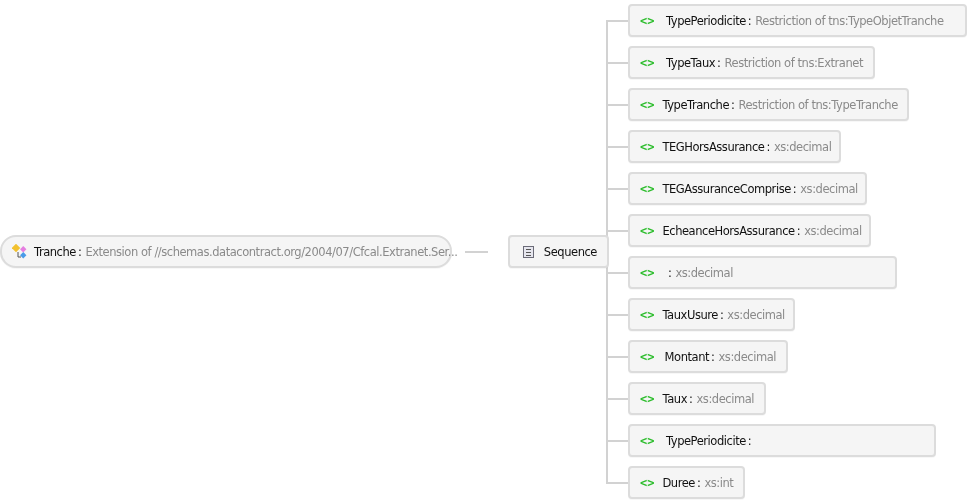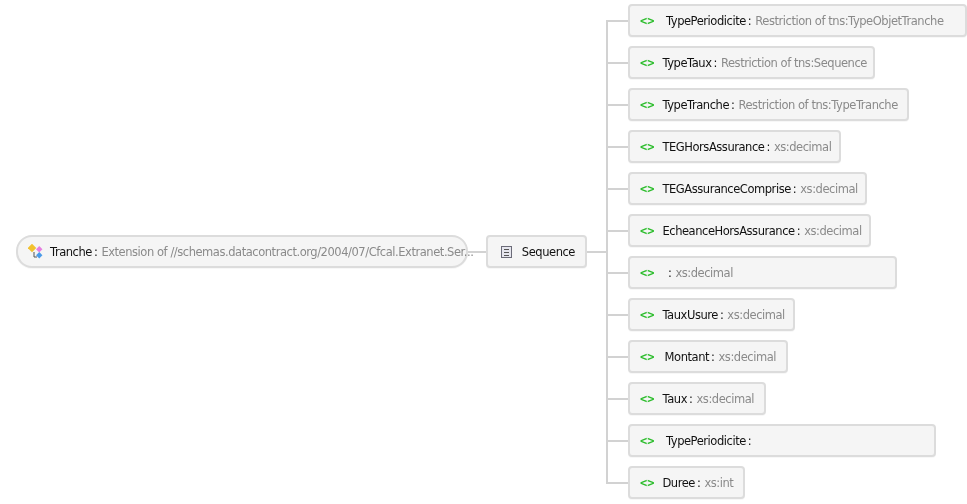--- a/index.html
+++ b/index.html
@@ -53,55 +53,55 @@
     <div class="line" style="left: 606px; top: 188px; width: 23px; height: 2px;"></div>
     <div class="line" style="left: 606px; top: 230px; width: 23px; height: 2px;"></div>
     <div class="line" style="left: 606px; top: 272px; width: 23px; height: 2px;"></div>
     <div class="line" style="left: 606px; top: 314px; width: 23px; height: 2px;"></div>
     <div class="line" style="left: 606px; top: 356px; width: 23px; height: 2px;"></div>
     <div class="line" style="left: 606px; top: 398px; width: 23px; height: 2px;"></div>
     <div class="line" style="left: 606px; top: 440px; width: 23px; height: 2px;"></div>
     <div class="line" style="left: 606px; top: 482px; width: 23px; height: 2px;"></div>
   </div>
 
-<div class="node" style="left:16px; top:235px; width:452px;border-radius:16px;">
+<div class="node" style="left:0px; top:235px; width:452px;border-radius:16px;">
   <span class="ext-icon">
     <svg width="16" height="16" viewBox="0 0 16 16">
       <rect x="1" y="1" width="6" height="6" transform="rotate(45 4 4)" fill="#f2c12e"></rect>
       <rect x="9" y="3" width="4.5" height="4.5" transform="rotate(45 11.25 5.25)" fill="#e57ee0"></rect>
       <rect x="9" y="9" width="4.5" height="4.5" transform="rotate(45 11.25 11.25)" fill="#4a9be8"></rect>
       <path d="M6 8 V13 H9" stroke="#555" stroke-width="1" fill="none"></path>
     </svg>
   </span>
   <span class="name">Tranche</span>
   <span class="sep">:</span>
   <span class="type">Extension of  //schemas.datacontract.org/2004/07/Cfcal.Extranet.Ser...</span>
 </div>
 
-<div class="node" style="left:486px; top:235px; width:101px; padding-left:13px;">
+<div class="node" style="left:508px; top:235px; width:101px; padding-left:13px;">
   <span class="seq-icon">
     <i style="top:2px"></i>
       <i style="top:5px"></i>
       <i style="top:8px"></i>
   </span>
   <span class="name">Sequence</span>
 </div>
 
 <div id="elements">
     <div class="node" style="left: 628px; top: 4px; width: 339px;">
       <span class="chev">&lt;&gt;</span>
       <span class="name">TypePeriodicite</span>
       <span class="sep">:</span>
       <span class="type">Restriction of tns:TypeObjetTranche</span>
     </div>
     <div class="node" style="left: 628px; top: 46px; width: 247px;">
       <span class="chev">&lt;&gt;</span>
       <span class="name">TypeTaux</span>
       <span class="sep">:</span>
-      <span class="type">Restriction of tns:Sequence</span>
+      <span class="type">Restriction of tns:Extranet</span>
     </div>
     <div class="node" style="left: 628px; top: 88px; width: 281px;">
       <span class="chev">&lt;&gt;</span>
       <span class="name">TypeTranche</span>
       <span class="sep">:</span>
       <span class="type">Restriction of tns:TypeTranche</span>
     </div>
     <div class="node" style="left: 628px; top: 130px; width: 213px;">
       <span class="chev">&lt;&gt;</span>
       <span class="name">TEGHorsAssurance</span>

